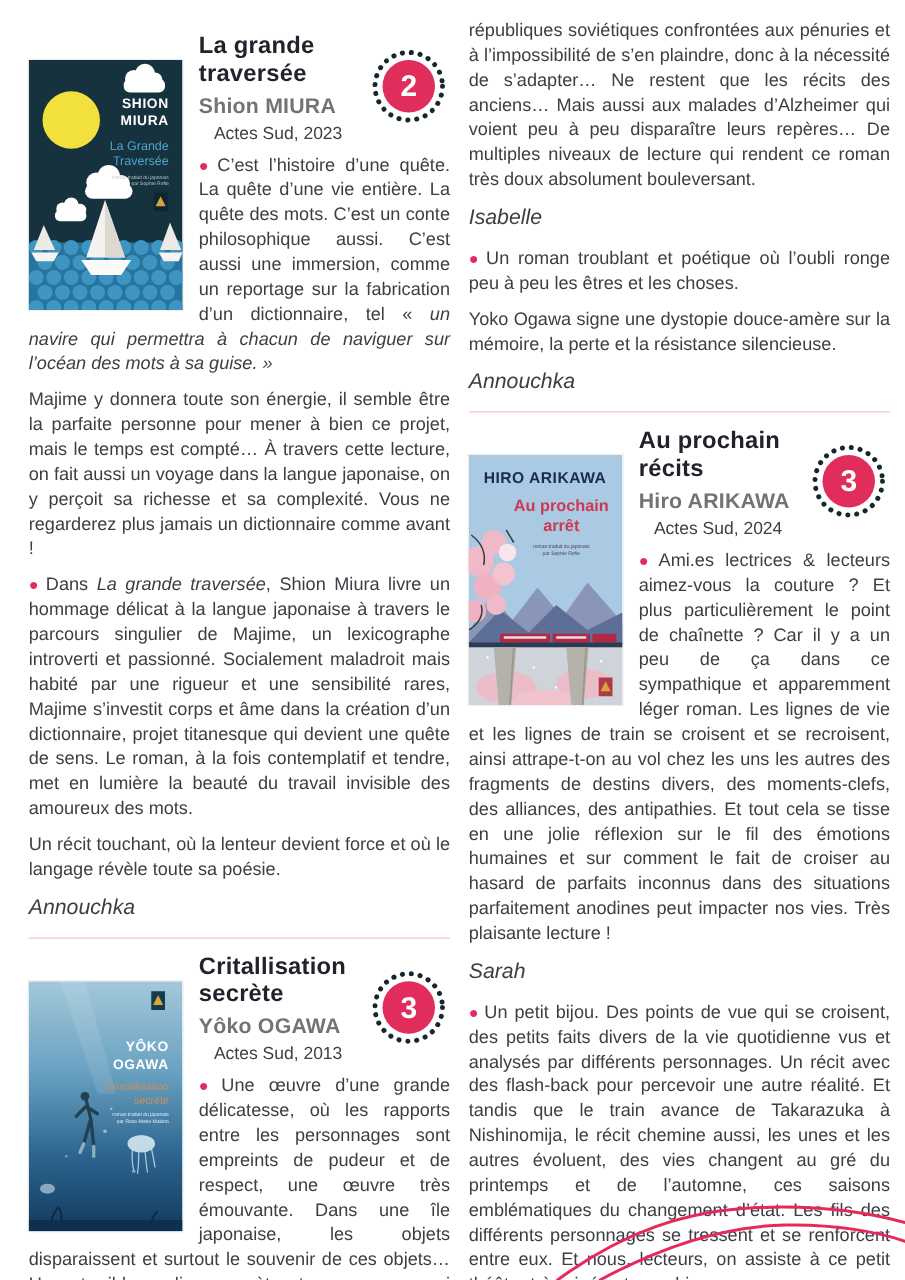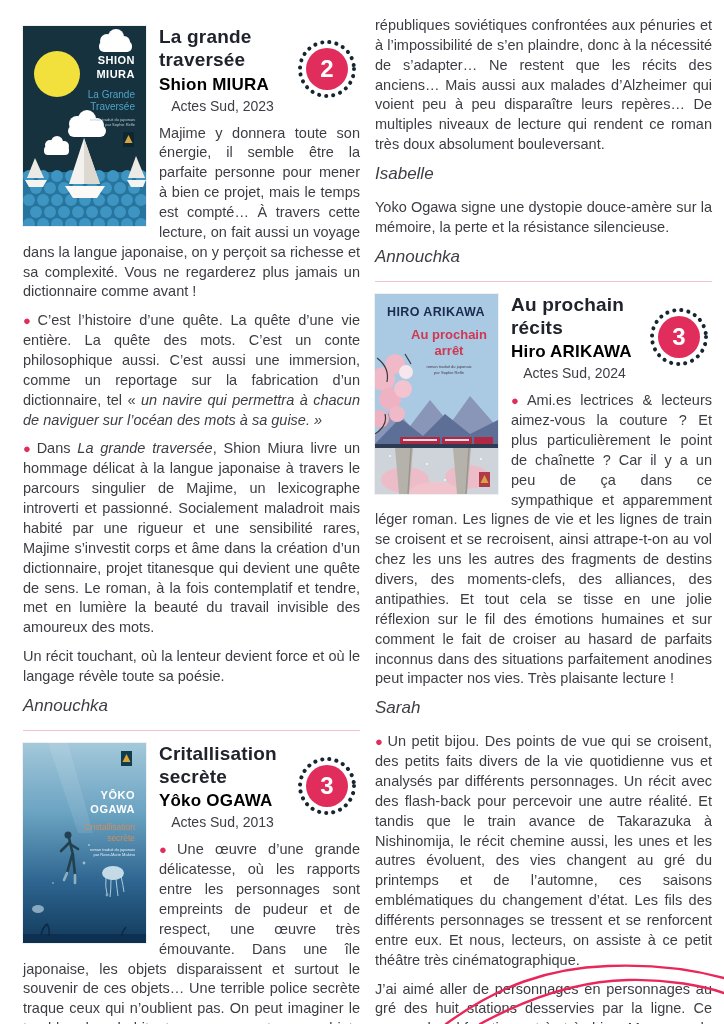--- a/index.html
+++ b/index.html
@@ -4,29 +4,29 @@
 <style>
   html,body{margin:0;padding:0;}
   body{
     width:724px;height:1024px;overflow:hidden;background:#ffffff;
     font-family:"Liberation Sans",sans-serif;color:#3d3d44;position:relative;
   }
   .page{display:flex;gap:15px;padding:16px 12px 0 23px;}
   .col{width:337px;flex:none;}
   
   .book{position:relative;}
-  .cover{float:left;width:123px;height:200px;margin:0 13px 8px 0;box-shadow:0 0 0 1px rgba(0,0,0,.06);}
+  .cover{float:left;width:123px;height:200px;margin:22px 13px 8px 0;box-shadow:0 0 0 1px rgba(0,0,0,.06);}
   .cover svg{display:block;width:123px;height:200px;}
   .badge{float:right;width:62px;height:62px;margin:12px 2px 6px 10px;}
   .badge svg{display:block;width:62px;height:62px;}
   .badge .dots{fill:none;stroke:#15262e;stroke-width:4;stroke-dasharray:.1 7.07;stroke-linecap:round;}
   .badge .bfill{fill:#e02d5b;}
   .badge text{fill:#fff;font-size:24px;font-weight:bold;text-anchor:middle;font-family:"Liberation Sans",sans-serif;}
   h2.book-title{font-size:19px;line-height:1.2;color:#20222c;margin:10px 0 3px;font-weight:bold;letter-spacing:.2px;}
-  h3.book-author{font-size:17px;color:#000000;margin:0 0 3px;font-weight:bold;letter-spacing:.2px;}
+  h3.book-author{font-size:17px;color:#737373;margin:0 0 3px;font-weight:bold;letter-spacing:.2px;}
   .book-pub{font-size:14px;color:#3d3d44;margin:0 0 10px;text-align:center;}
   
   p.rv{font-size:14.5px;line-height:1.37;text-align:justify;margin:0 0 9px;}
   p.rv .bullet{color:#e02d5b;font-size:13px;margin-right:3px;}
   p.rv em, .sig{font-style:italic;}
   .sig{font-size:17px;margin:2px 0 14px;display:block;}
   hr.divider{border:none;border-top:1.5px solid #f5c3d0;margin:10px 0 12px;clear:both;}
   
   .waves{position:absolute;right:0;bottom:0;width:296px;height:80px;}
   .waves path{fill:none;stroke:#e8285a;stroke-width:2.4;stroke-linecap:round;}
@@ -132,22 +132,22 @@
       <div class="badge">
         <svg viewBox="0 0 62 62">
           <circle class="dots" cx="31" cy="31" r="27"></circle>
           <circle class="bfill" cx="31" cy="31" r="21"></circle>
           <text x="31" y="39">2</text>
         </svg>
       </div>
       <h2 class="book-title">La grande traversée</h2>
       <h3 class="book-author">Shion MIURA</h3>
       <div class="book-pub">Actes Sud, 2023</div>
+      <p class="rv"><span class="bullet">●</span><span>C’est l’histoire d’une quête. La quête d’une vie entière. La quête des mots. C’est un conte philosophique aussi. C’est aussi une immersion, comme un reportage sur la fabrication d’un dictionnaire, tel « </span><em>un navire qui permettra à chacun de naviguer sur l’océan des mots à sa guise. »</em></p>
       <p class="rv"><span>Majime y donnera toute son énergie, il semble être la parfaite personne pour mener à bien ce projet, mais le temps est compté… À travers cette lecture, on fait aussi un voyage dans la langue japonaise, on y perçoit sa richesse et sa complexité. Vous ne regarderez plus jamais un dictionnaire comme avant !</span></p>
-      <p class="rv"><span class="bullet">●</span><span>C’est l’histoire d’une quête. La quête d’une vie entière. La quête des mots. C’est un conte philosophique aussi. C’est aussi une immersion, comme un reportage sur la fabrication d’un dictionnaire, tel « </span><em>un navire qui permettra à chacun de naviguer sur l’océan des mots à sa guise. »</em></p>
       <p class="rv"><span class="bullet">●</span><span>Dans </span><em>La grande traversée</em><span>, Shion Miura livre un hommage délicat à la langue japonaise à travers le parcours singulier de Majime, un lexicographe introverti et passionné. Socialement maladroit mais habité par une rigueur et une sensibilité rares, Majime s’investit corps et âme dans la création d’un dictionnaire, projet titanesque qui devient une quête de sens. Le roman, à la fois contemplatif et tendre, met en lumière la beauté du travail invisible des amoureux des mots.</span></p>
       <p class="rv"><span>Un récit touchant, où la lenteur devient force et où le langage révèle toute sa poésie.</span></p>
       <span class="sig">Annouchka</span>
     </section>
 
     <hr class="divider">
 
     <section class="book">
       <div class="cover">
         <svg viewBox="0 0 123 200">
@@ -216,20 +216,21 @@
       <p class="rv"><span class="bullet">●</span><span>Une œuvre d’une grande délicatesse, où les rapports entre les personnages sont empreints de pudeur et de respect, une œuvre très émouvante. Dans une île japonaise, les objets disparaissent et surtout le souvenir de ces objets… Une terrible police secrète traque ceux qui n’oublient pas. On peut imaginer le trouble des habitants en pensant aux objets agricoles anciens dans les musées si importants autrefois mais dont nous ne pouvons plus imaginer l’utilité… On peut aussi penser aux</span></p>
     </section>
 
   </div>
 
   <div class="col">
 
     <section>
       <p class="rv"><span>républiques soviétiques confrontées aux pénuries et à l’impossibilité de s’en plaindre, donc à la nécessité de s’adapter… Ne restent que les récits des anciens… Mais aussi aux malades d’Alzheimer qui voient peu à peu disparaître leurs repères… De multiples niveaux de lecture qui rendent ce roman très doux absolument bouleversant.</span></p>
       <span class="sig">Isabelle</span>
+      <p class="rv"><span class="bullet">●</span><span>Un roman troublant et poétique où l’oubli ronge peu à peu les êtres et les choses.</span></p>
       <p class="rv"><span>Yoko Ogawa signe une dystopie douce-amère sur la mémoire, la perte et la résistance silencieuse.</span></p>
       <span class="sig">Annouchka</span>
     </section>
 
     <hr class="divider">
 
     <section class="book">
       <div class="cover">
         <svg viewBox="0 0 123 200">
           <rect width="123" height="200" fill="#aac9e3"></rect>

